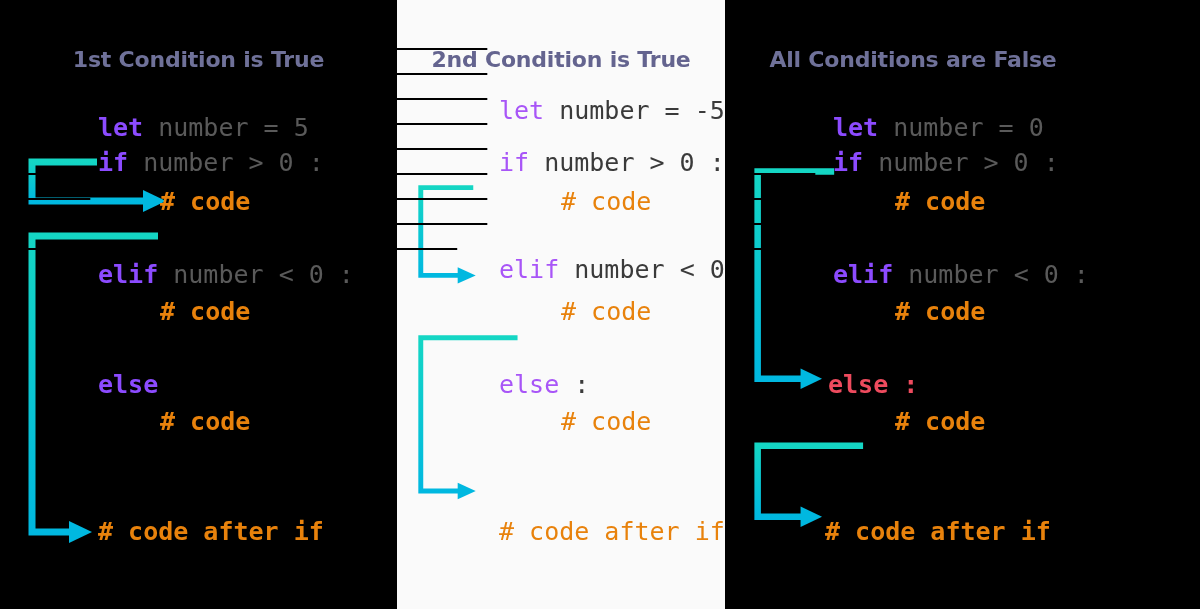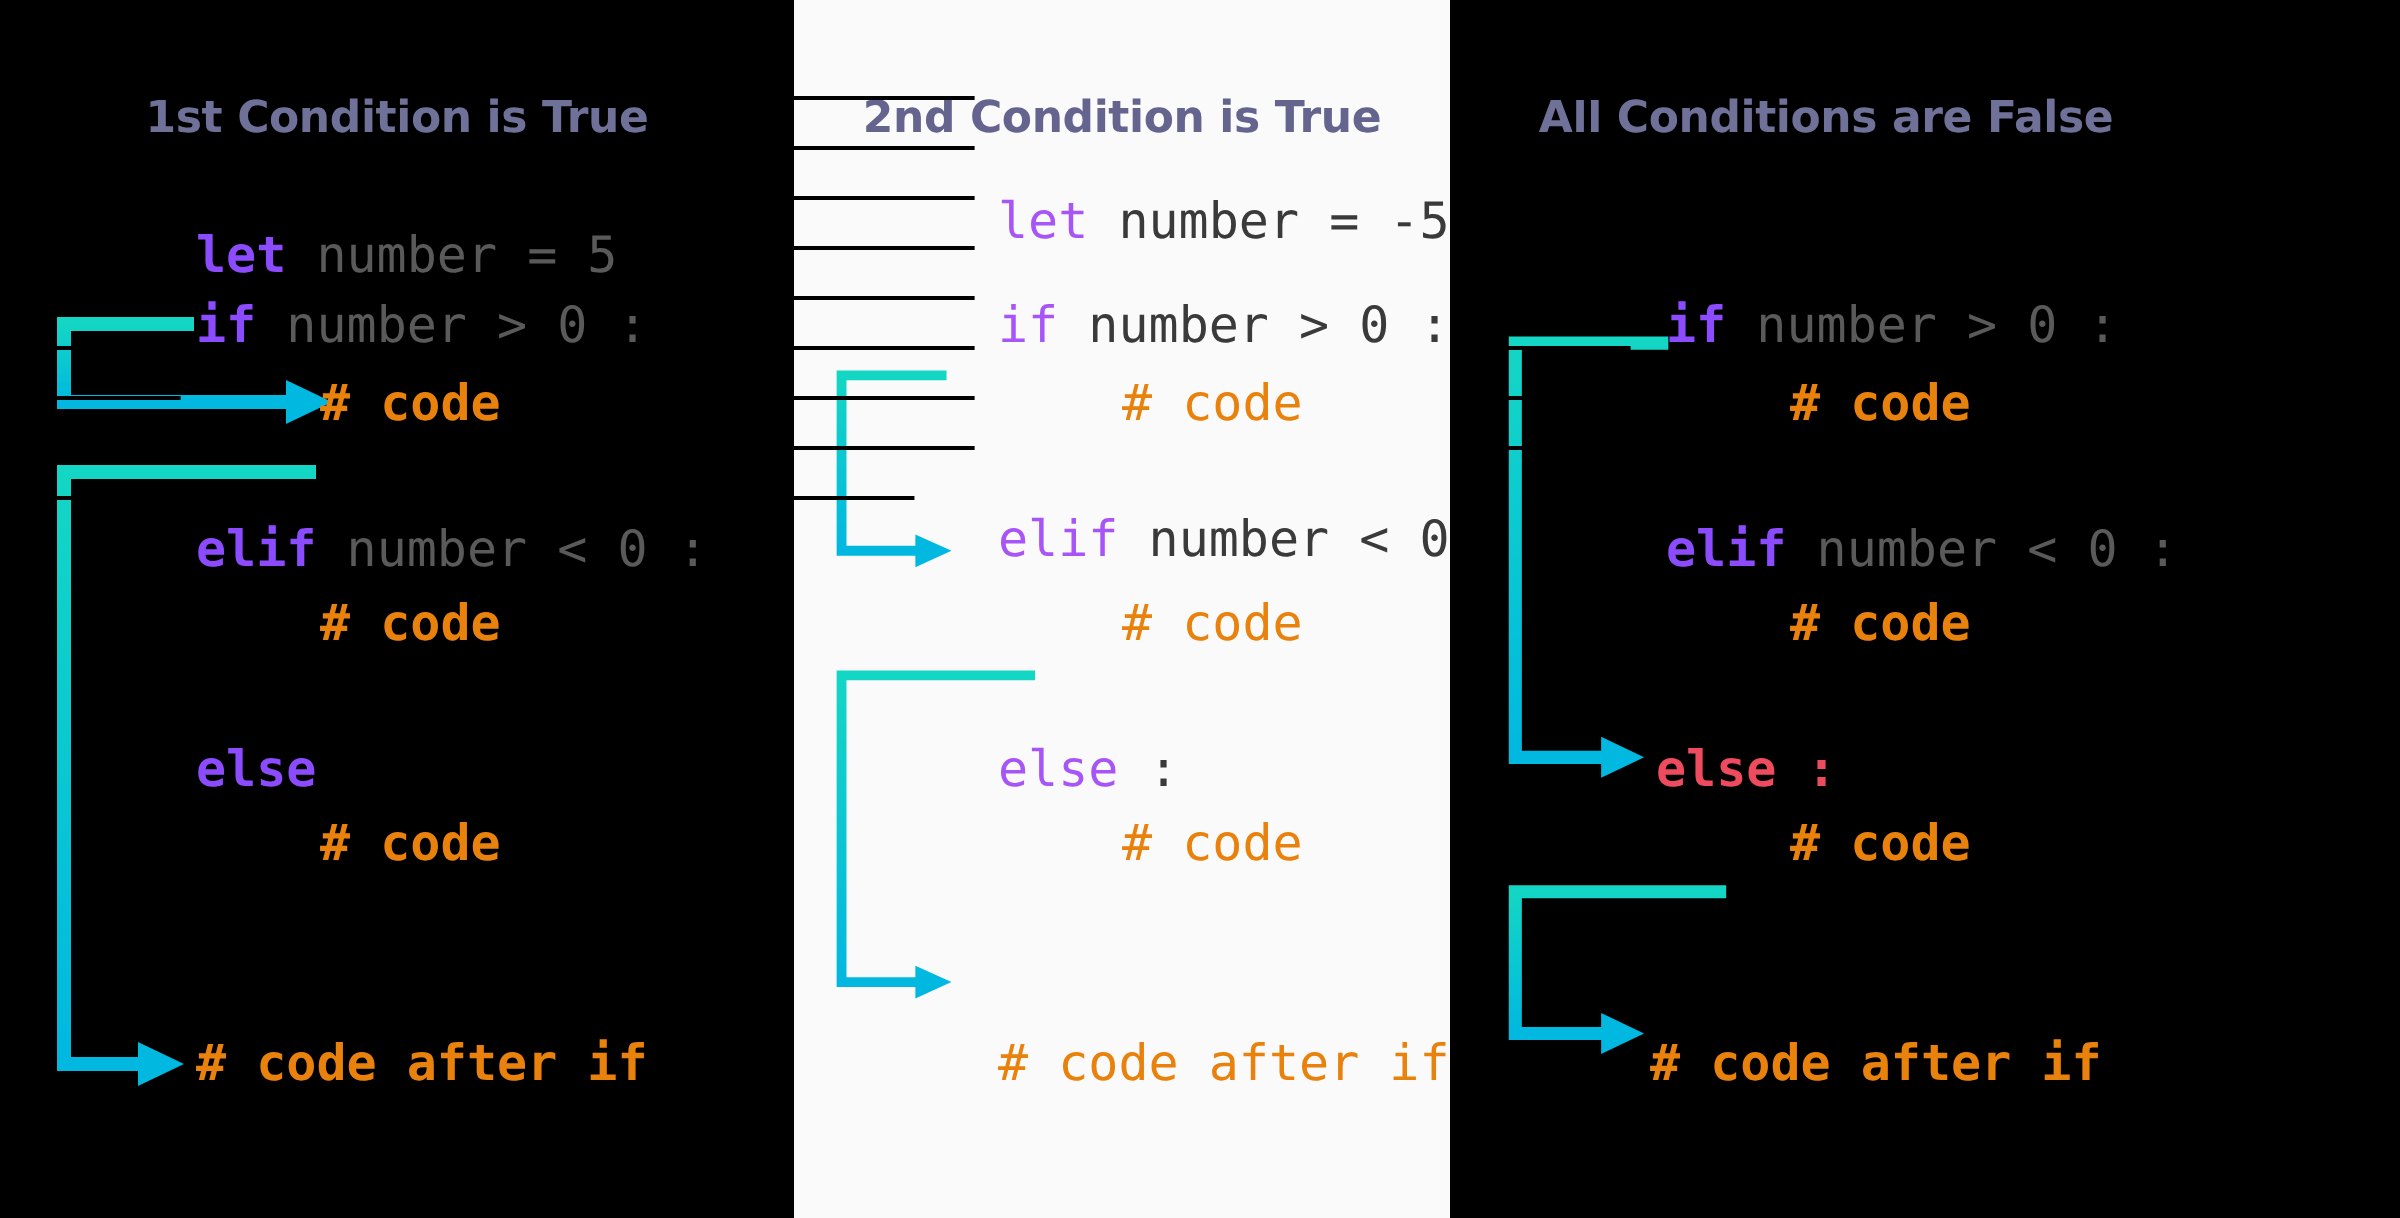--- a/index.html
+++ b/index.html
@@ -128,20 +128,21 @@
       </defs>
 
       <path d="M117,162 L35,162 L35,384 L84,384" fill="none" stroke="url(#g3a)" stroke-width="7"></path>
       <polygon points="81,373 104,384 81,395" fill="#00B8E0"></polygon>
 
       <path d="M148,456 L35,456 L35,532 L84,532" fill="none" stroke="url(#g3b)" stroke-width="7"></path>
       <polygon points="81,521 104,532 81,543" fill="#00B8E0"></polygon>
     </svg>
 
     <div class="code">
+      <div class="code-line" style="position:absolute;left:108px;top:115px"><span class="kw" style="color:#8C4BFF">let</span><span style="color:#5A5A5A"> number = 0</span></div>
       <div class="code-line" style="position:absolute;left:108px;top:150px"><span class="kw" style="color:#8C4BFF">if</span><span style="color:#5A5A5A"> number &gt; 0 :</span></div>
       <div class="code-line" style="position:absolute;left:170px;top:189px"><span class="cm" style="color:#E8820C"># code</span></div>
       <div class="code-line" style="position:absolute;left:108px;top:262px"><span class="kw" style="color:#8C4BFF">elif</span><span style="color:#5A5A5A"> number &lt; 0 :</span></div>
       <div class="code-line" style="position:absolute;left:170px;top:299px"><span class="cm" style="color:#E8820C"># code</span></div>
       <div class="code-line" style="position:absolute;left:103px;top:372px"><span class="kw" style="color:#EE4B5E">else :</span></div>
       <div class="code-line" style="position:absolute;left:170px;top:409px"><span class="cm" style="color:#E8820C"># code</span></div>
       <div class="code-line" style="position:absolute;left:100px;top:519px"><span class="cm" style="color:#E8820C"># code after if</span></div>
     </div>
   </div>
 

